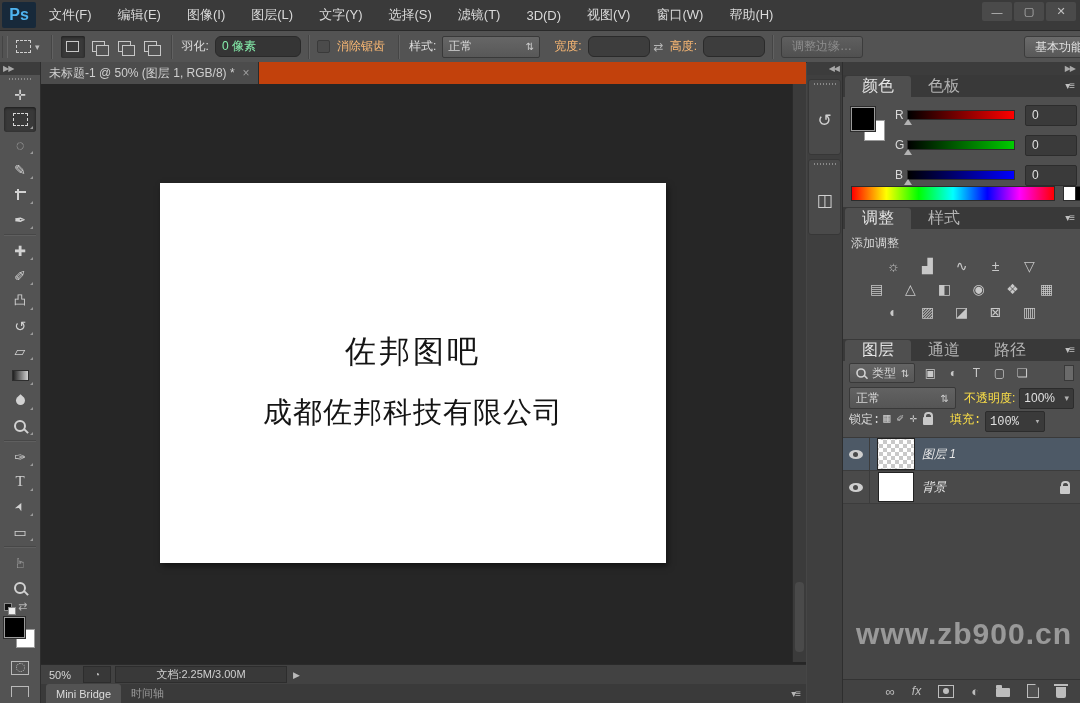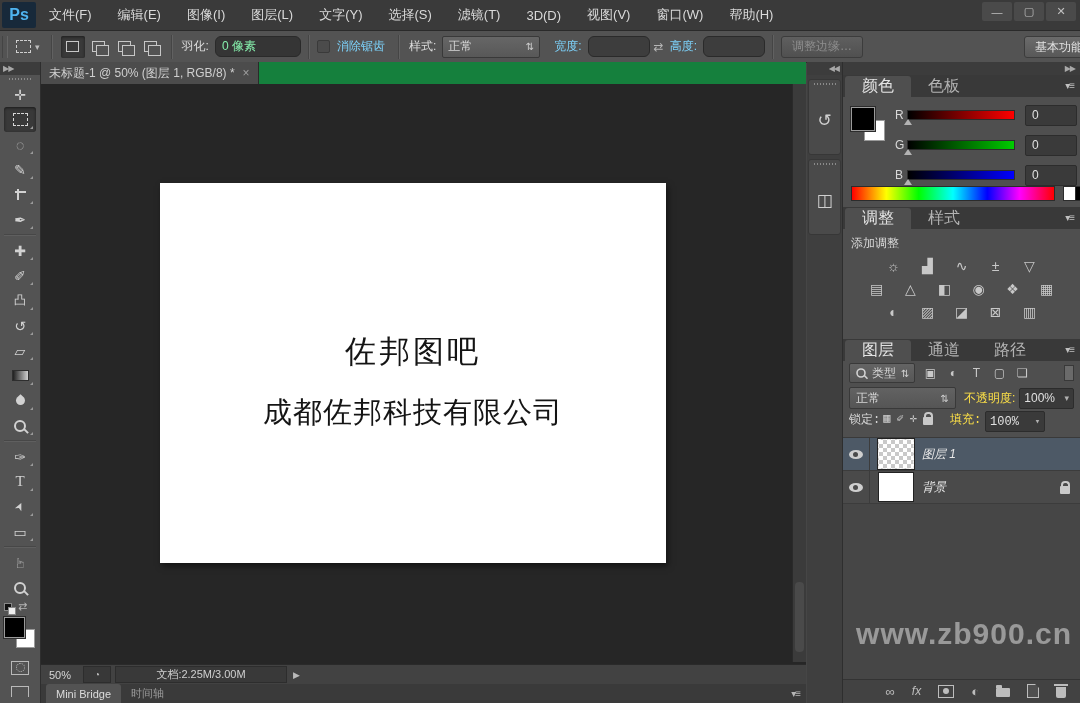--- a/index.html
+++ b/index.html
@@ -21,21 +21,21 @@
   .opt-grip{width:4px;height:22px;margin:0 4px 0 2px;border-left:1px solid #444;border-right:1px solid #666;}
   .sep{width:1px;height:24px;background:#454545;border-right:1px solid #616161;margin:0 7px;}
   .dashedbox{width:13px;height:11px;border:1px dashed #cfcfcf;}
   .toolpreset{display:flex;align-items:center;gap:4px;padding:2px 4px;}
   .modebtn{width:24px;height:22px;display:flex;align-items:center;justify-content:center;border-radius:2px;margin:0 1px;}
   .modebtn.pressed{background:#393939;box-shadow:inset 0 1px 3px rgba(0,0,0,.5);}
   .mini-rect{width:11px;height:9px;border:1px solid #c7c7c7;}
   .mini-rect.back{position:relative;}
   .mini-rect.back::after{content:"";position:absolute;left:3px;top:3px;width:11px;height:9px;border:1px solid #c7c7c7;background:#535353;}
   .opt-label{margin:0 6px 0 2px;color:#dcdcdc;}
-  .opt-label.dis{color:#7dd3fc;}
+  .opt-label.dis{color:#fdba74;}
   .textinput{width:72px;height:19px;background:#353535;border:1px solid #2a2a2a;border-radius:6px;
              color:#86efac;display:flex;align-items:center;padding:0 6px;}
   .textinput.small{width:48px;}
   .textinput.empty{background:#3d3d3d;}
   .checkbox{width:11px;height:11px;background:#4b4b4b;border:1px solid #3a3a3a;border-radius:2px;margin-right:5px;}
   .dropdown{height:20px;background:linear-gradient(#666,#585858);border:1px solid #393939;border-radius:2px;
             display:flex;align-items:center;padding:0 5px;gap:6px;}
   .updown{font-size:10px;color:#cfcfcf;}
   .pushbtn{height:20px;padding:0 10px;display:flex;align-items:center;border:1px solid #3c3c3c;border-radius:3px;
            background:linear-gradient(#5f5f5f,#505050);}
@@ -70,21 +70,21 @@
   .fg{position:absolute;left:0;top:0;width:19px;height:19px;background:#000;border:1px solid #9a9a9a;outline:1px solid #2e2e2e;}
   .bg{position:absolute;right:1px;bottom:1px;width:17px;height:17px;background:#fff;border:1px solid #9a9a9a;}
   .minisw{position:relative;width:12px;height:10px;margin:2px 2px 0 4px;}
   .minisw::before{content:"";position:absolute;left:0;top:0;width:6px;height:6px;background:#111;border:1px solid #888;}
   .minisw::after{content:"";position:absolute;left:4px;top:4px;width:6px;height:6px;background:#eee;border:1px solid #888;}
   .qmask{width:16px;height:12px;border:1px solid #b9b9b9;display:flex;align-items:center;justify-content:center;}
   .qmask i{width:7px;height:7px;border:1px dotted #b9b9b9;border-radius:50%;}
   .screenmode{width:16px;height:10px;border:1px solid #b9b9b9;border-bottom:none;margin:6px auto 0 auto;}
   
   .docwin{position:absolute;left:41px;top:0;width:765px;height:641px;background:#262626;}
-  .tabbar{position:absolute;left:0;top:0;width:100%;height:22px;background:#15803d;border-bottom:5px solid #5eead4;display:flex;}
+  .tabbar{position:absolute;left:0;top:0;width:100%;height:22px;background:#c2410c;border-bottom:5px solid #5eead4;display:flex;}
   .doctab{height:22px;background:#4c4c4c;display:flex;align-items:center;padding:0 8px;gap:8px;
           border-right:1px solid #2a2a2a;color:#cfcfcf;}
   .doctab .close{color:#9f9f9f;font-size:12px;}
   .canvas{position:absolute;left:0;top:22px;right:14px;bottom:41px;background:#262626;overflow:hidden;}
   .paper{position:absolute;left:119px;top:99px;width:506px;height:380px;background:#fff;box-shadow:2px 3px 6px rgba(0,0,0,.5);}
   .paper .l1{position:absolute;top:148px;width:100%;text-align:center;font-family:"Liberation Serif","DejaVu Serif",serif;
              font-size:31px;color:#141414;letter-spacing:3px;}
   .paper .l2{position:absolute;top:210px;width:100%;text-align:center;font-family:"Liberation Serif","DejaVu Serif",serif;
              font-size:29px;color:#141414;letter-spacing:1px;}
   .vscroll{position:absolute;right:0;top:22px;width:13px;bottom:41px;background:#3b3b3b;border-left:1px solid #2a2a2a;}

